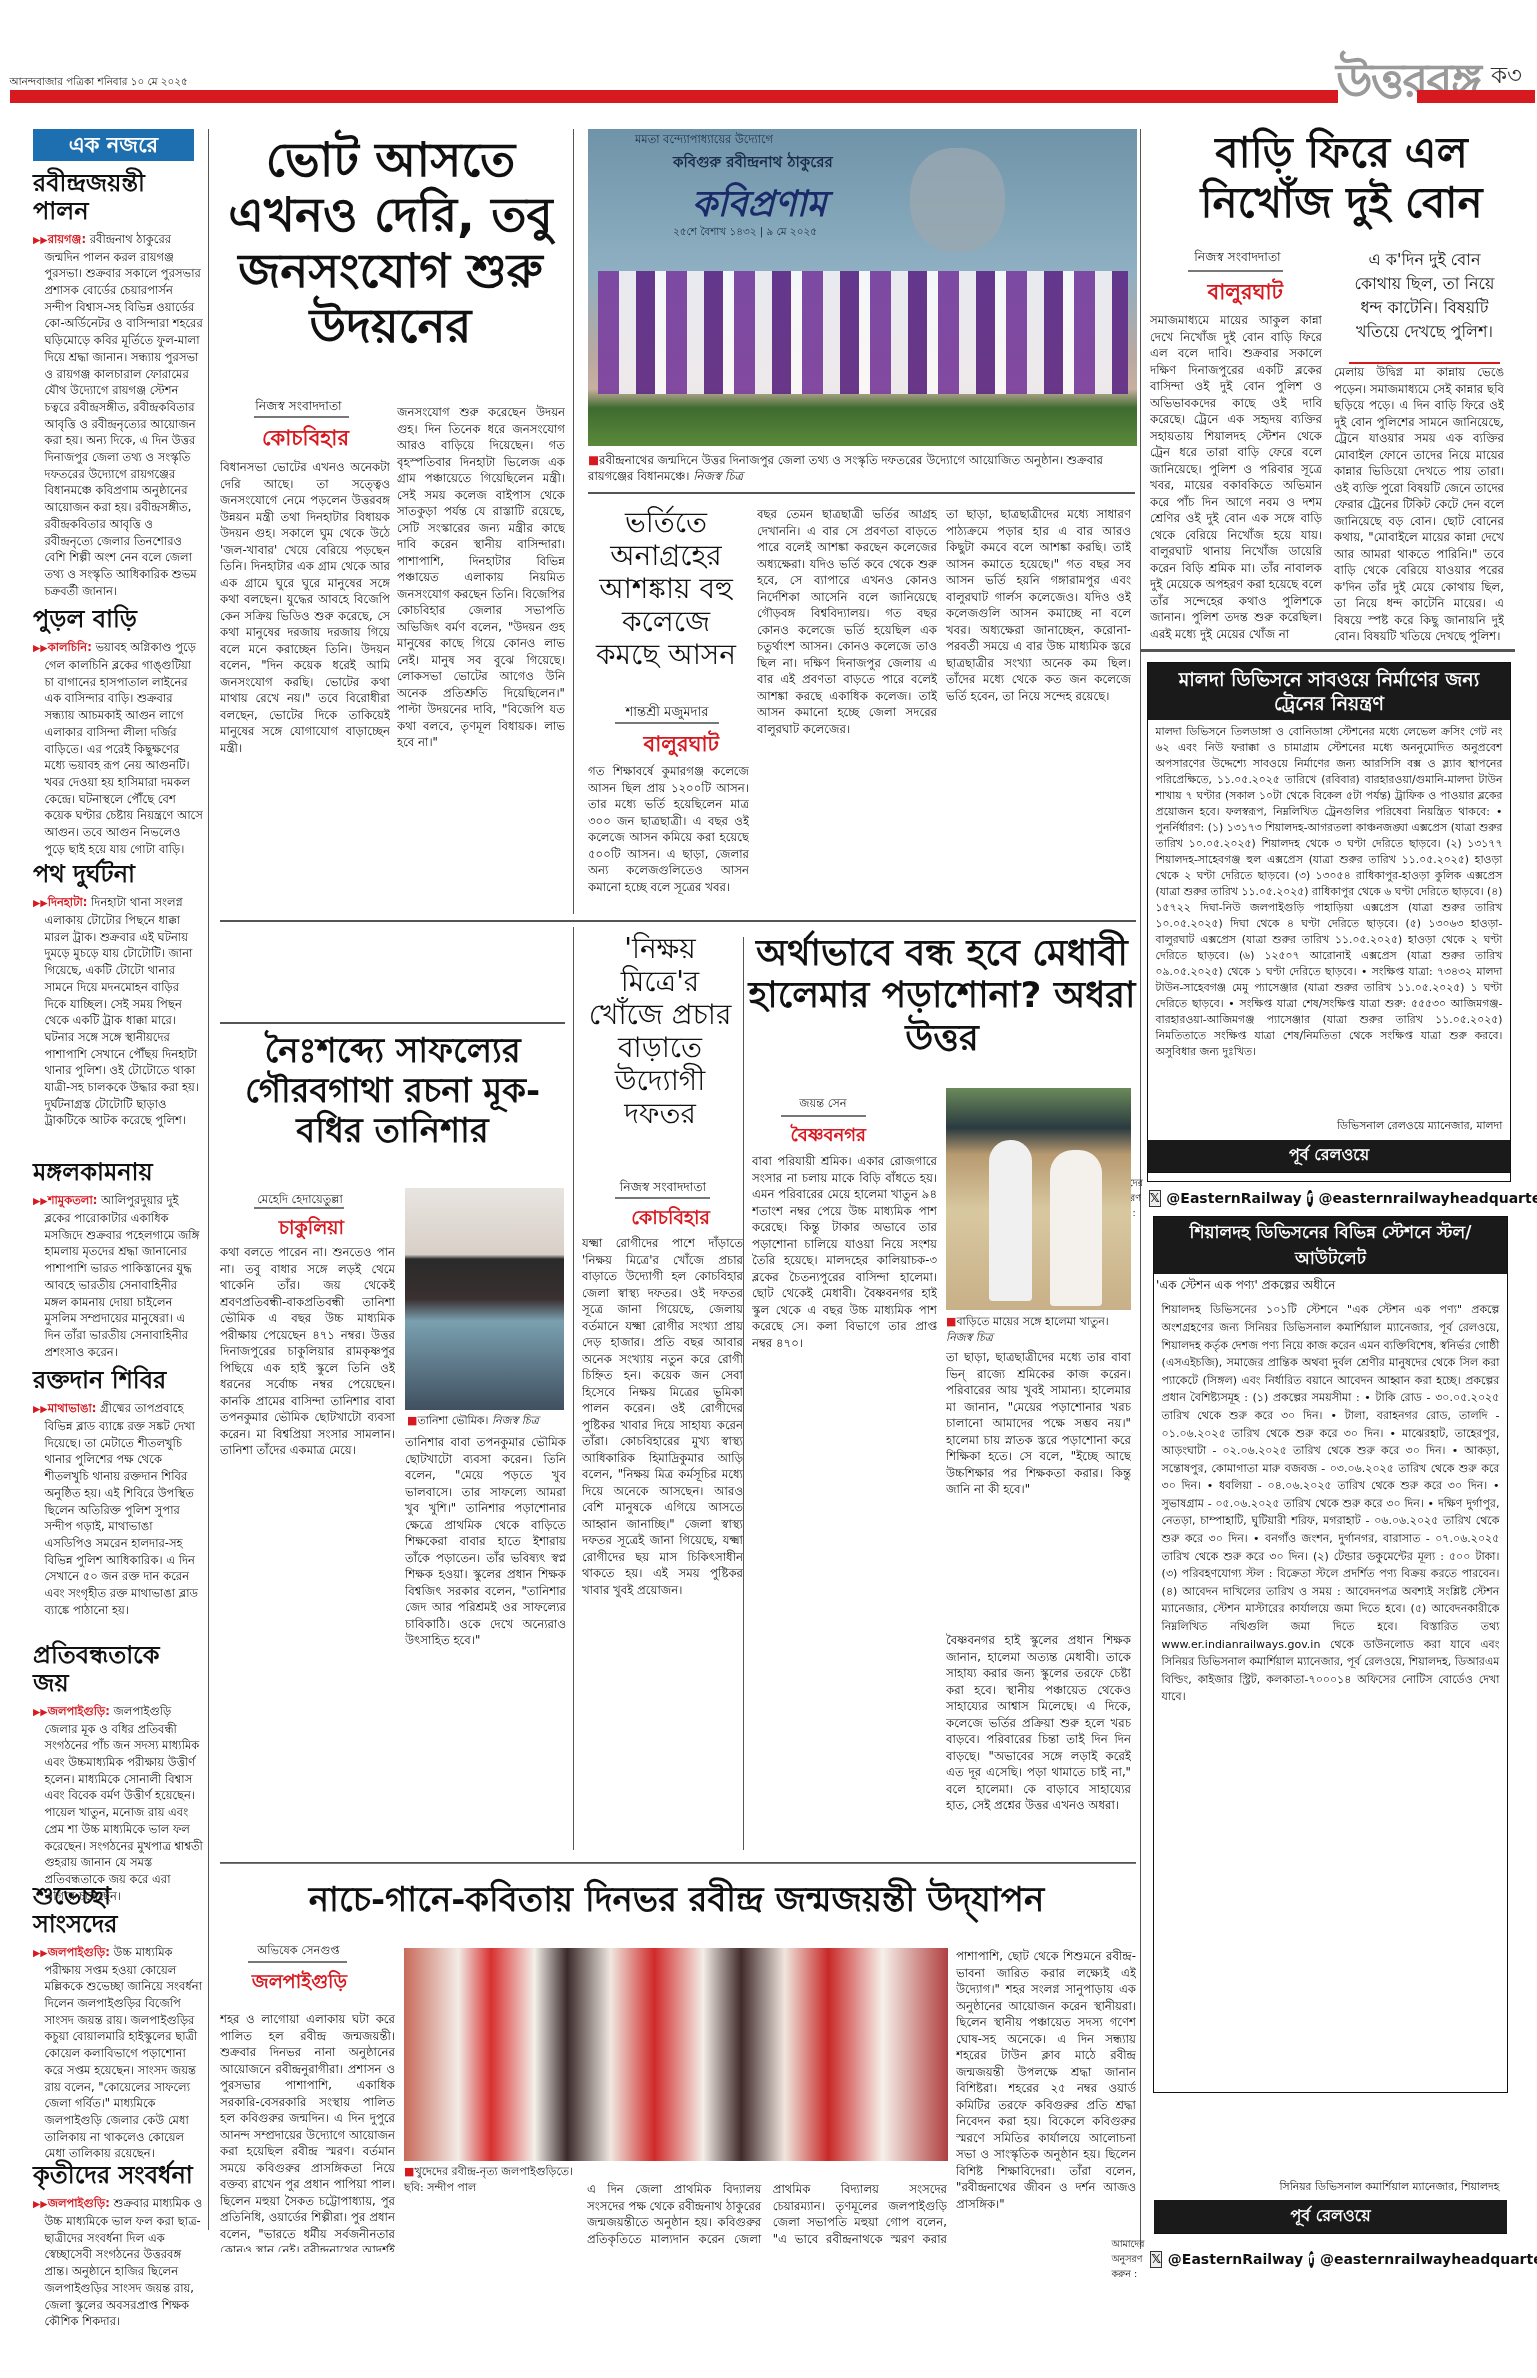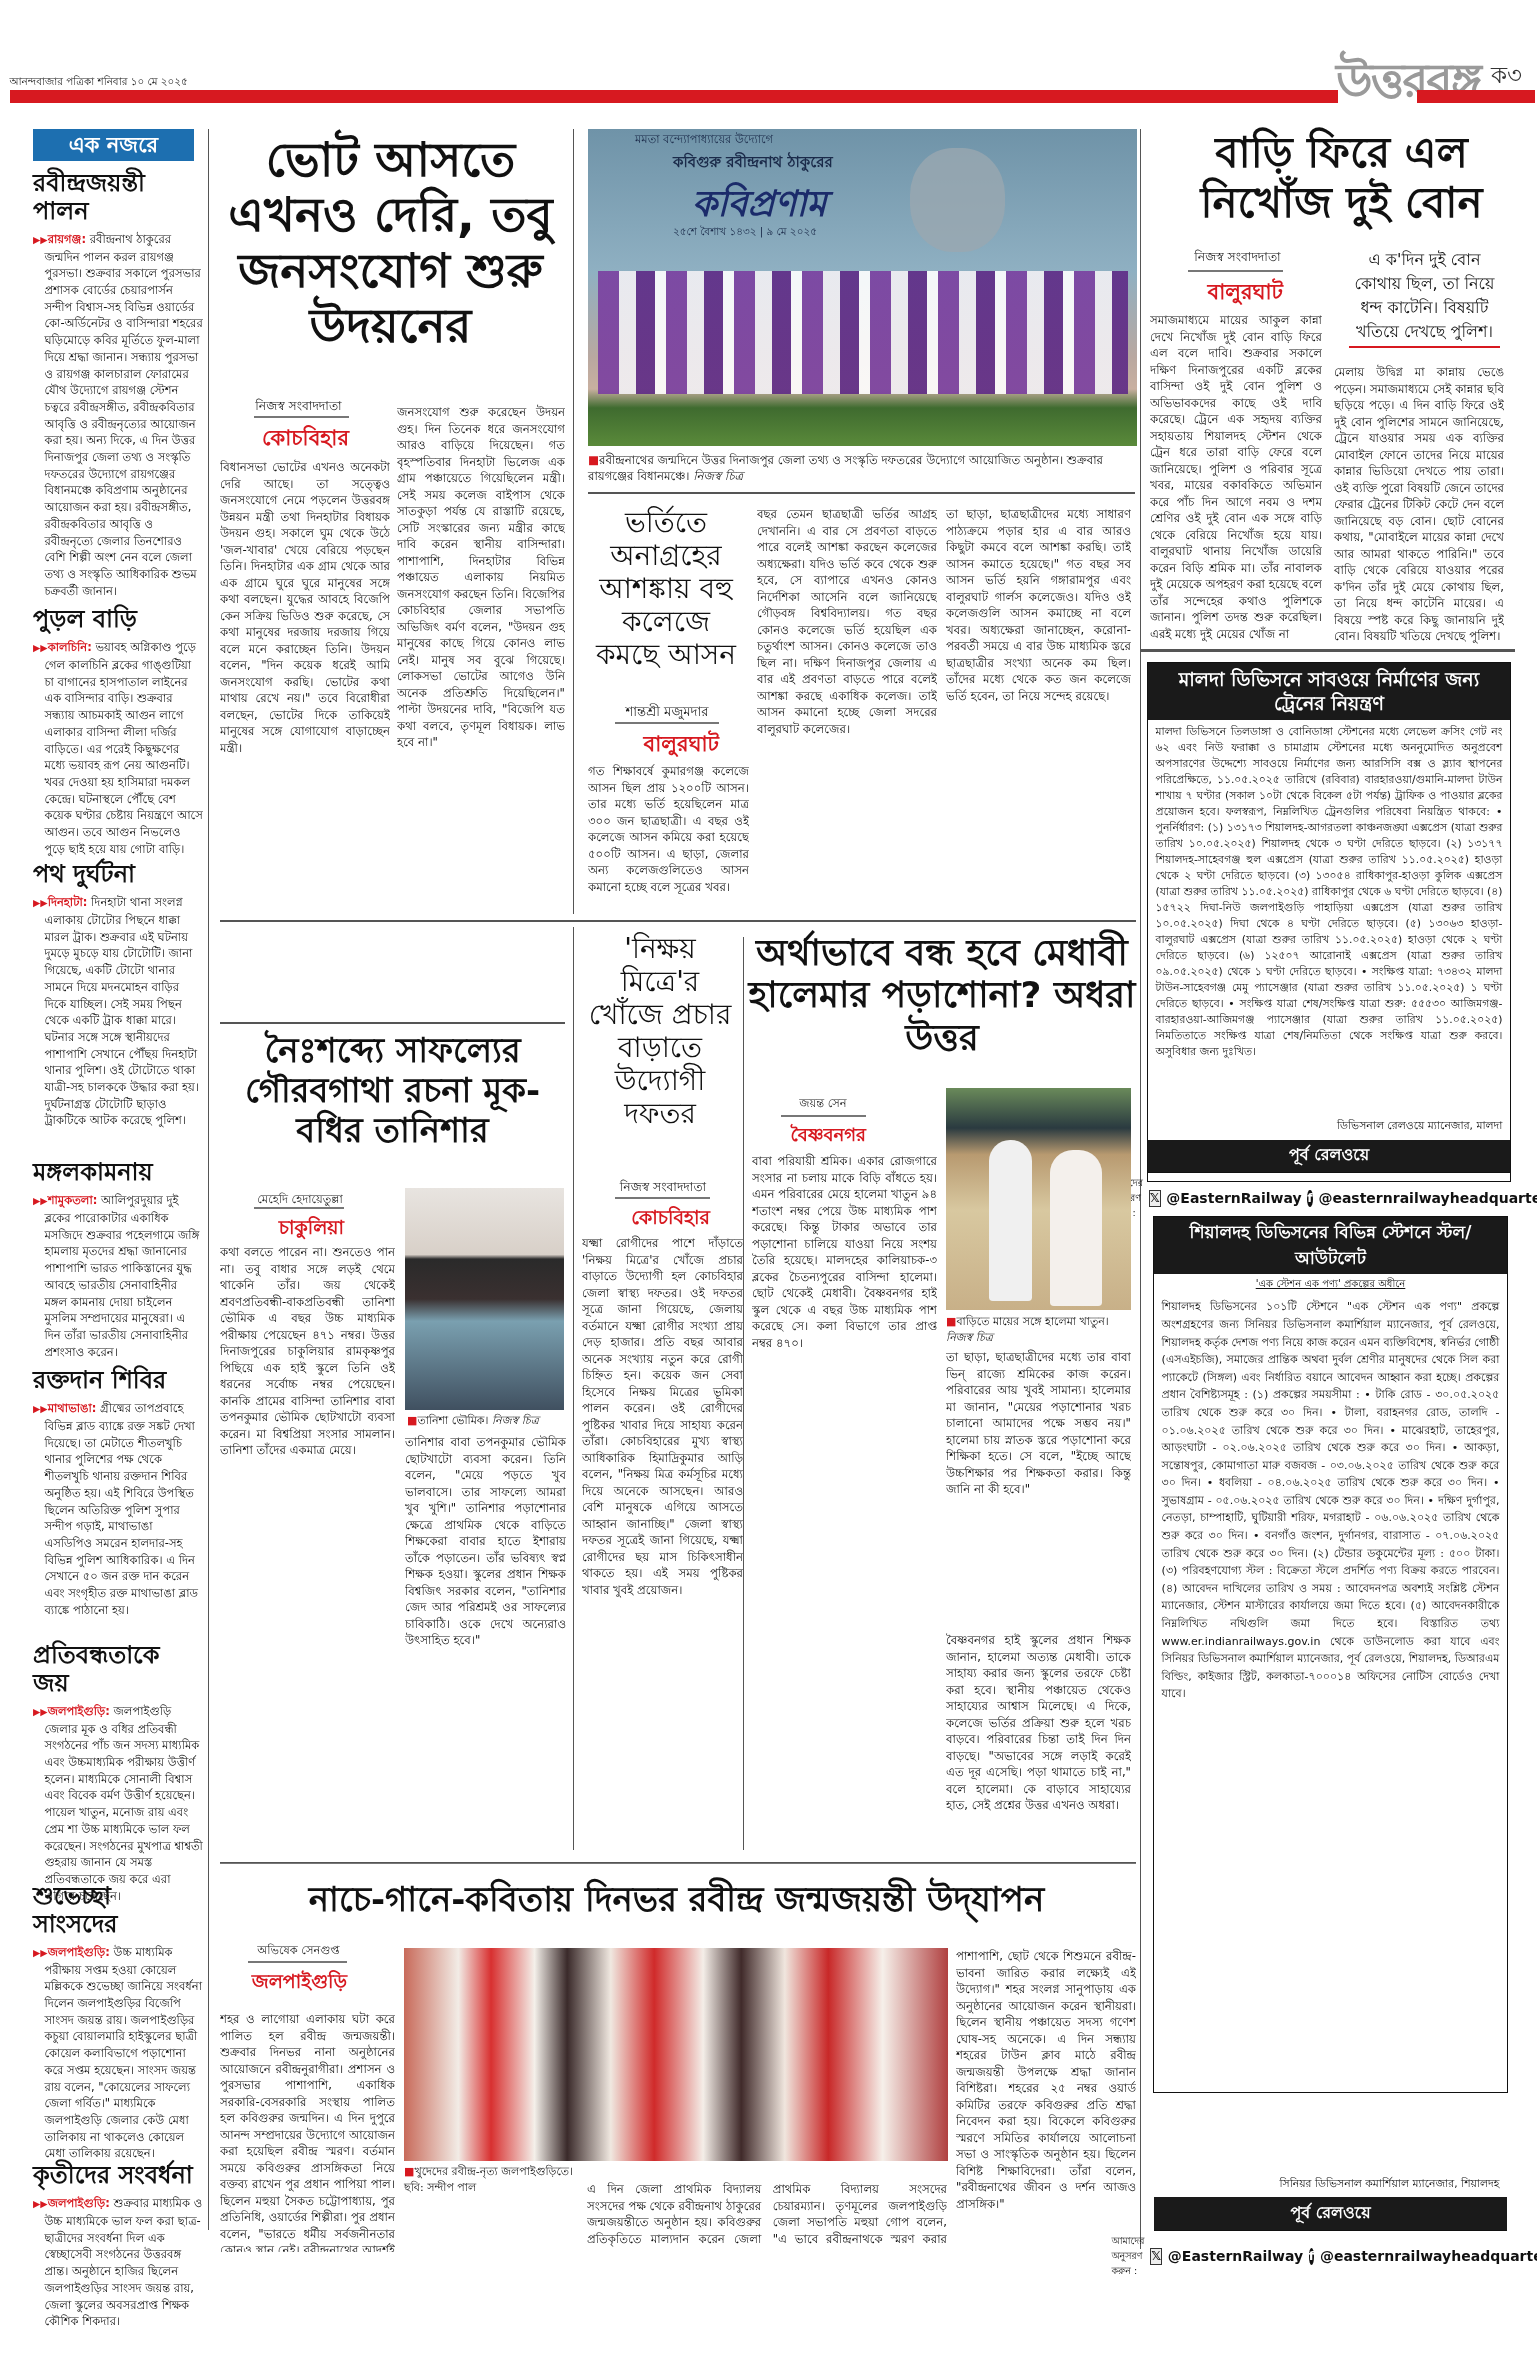--- a/index.html
+++ b/index.html
@@ -20,21 +20,21 @@
 .brief .place{color:#d71920;font-weight:bold}
 .brief .arr{color:#d71920;font-size:9.5px}
 
 .headline{font-weight:bold;line-height:1.18;text-align:center;color:#111}
 .byline{font-size:12.3px;text-align:center;color:#222}
 .dateline{font-size:21px;font-weight:bold;color:#d71920;text-align:right;border-top:2.8px double #777;padding-top:3.8px}
 .body{font-size:11.7px;line-height:16.5px;text-align:justify;color:#111}
 .caption{font-size:11.7px;line-height:16px;color:#111}
 .caption .sq{color:#d71920}
 .photo{background:#444;overflow:hidden}
-.pullquote{font-size:16px;line-height:24px;text-align:center;border-bottom:2.8px solid #d71920;padding-bottom:2px}
+.pullquote{font-size:16px;line-height:24px;text-align:center;border-bottom:2.8px solid #d71920;padding-bottom:18px}
 
 .ad{border:1.9px solid #111;background:#fff}
 .ad-head{background:#1a1a1a;color:#fff;text-align:center;font-weight:bold}
 .ad-body{font-size:10.8px;line-height:16px;padding:3.8px 7.6px;text-align:justify}
 .ad-sign{text-align:right;font-size:10.8px;padding:0 7.6px 3.8px}
 .ad-foot{background:#1a1a1a;color:#fff;text-align:center;font-size:16px;font-weight:bold;padding:2.8px}
 .follow{display:flex;align-items:center;justify-content:center;gap:5.7px;font-size:14px;font-weight:bold;padding:2.8px;border-top:0.9px solid #111}
 .follow .small{font-size:9.5px;font-weight:normal}
 .xicon{display:inline-block;width:17px;height:17px;border:0.9px solid #333;background:#eee;text-align:center;line-height:15px;font-size:12.3px}
 .fbicon{display:inline-block;width:17px;height:17px;border-radius:50%;background:#111;color:#fff;text-align:center;line-height:17px;font-size:12.3px;font-weight:bold}
@@ -127,21 +127,21 @@
     <span class="small">আমাদের অনুসরণ করুন :</span>
     <span class="xicon">𝕏</span>
     <span>@EasternRailway</span>
     <span class="fbicon">f</span>
     <span>@easternrailwayheadquarter</span>
   </div>
 </div>
 
 <div class="abs ad" style="left:1153px;top:1216px;width:355px;height:877px">
   <div class="ad-head" style="font-size:17px;line-height:26.5px;padding:1.9px">শিয়ালদহ ডিভিসনের বিভিন্ন স্টেশনে স্টল/আউটলেট</div>
-  <div style="text-align:center;font-size:10px;text-decoration:underline;padding:1.9px">'এক স্টেশন এক পণ্য' প্রকল্পের অধীনে</div>
+  <div style="text-align:left;font-size:12px;padding:1.9px">'এক স্টেশন এক পণ্য' প্রকল্পের অধীনে</div>
   <div class="ad-body" style="height:880px;overflow:hidden;font-size:11px;line-height:17.6px">শিয়ালদহ ডিভিসনের ১০১টি স্টেশনে "এক স্টেশন এক পণ্য" প্রকল্পে অংশগ্রহণের জন্য সিনিয়র ডিভিসনাল কমার্শিয়াল ম্যানেজার, পূর্ব রেলওয়ে, শিয়ালদহ কর্তৃক দেশজ পণ্য নিয়ে কাজ করেন এমন ব্যক্তিবিশেষ, স্বনির্ভর গোষ্ঠী (এসএইচজি), সমাজের প্রান্তিক অথবা দুর্বল শ্রেণীর মানুষদের থেকে সিল করা প্যাকেটে (সিঙ্গল) এবং নির্ধারিত বয়ানে আবেদন আহ্বান করা হচ্ছে। প্রকল্পের প্রধান বৈশিষ্ট্যসমূহ : (১) প্রকল্পের সময়সীমা : • টাকি রোড - ৩০.০৫.২০২৫ তারিখ থেকে শুরু করে ৩০ দিন। • টালা, বরাহনগর রোড, তালদি - ০১.০৬.২০২৫ তারিখ থেকে শুরু করে ৩০ দিন। • মাঝেরহাট, তাহেরপুর, আড়ংঘাটা - ০২.০৬.২০২৫ তারিখ থেকে শুরু করে ৩০ দিন। • আকড়া, সন্তোষপুর, কোমাগাতা মারু বজবজ - ০৩.০৬.২০২৫ তারিখ থেকে শুরু করে ৩০ দিন। • ধবলিয়া - ০৪.০৬.২০২৫ তারিখ থেকে শুরু করে ৩০ দিন। • সুভাষগ্রাম - ০৫.০৬.২০২৫ তারিখ থেকে শুরু করে ৩০ দিন। • দক্ষিণ দুর্গাপুর, নেতড়া, চাম্পাহাটি, ঘুটিয়ারী শরিফ, মগরাহাট - ০৬.০৬.২০২৫ তারিখ থেকে শুরু করে ৩০ দিন। • বনগাঁও জংশন, দুর্গানগর, বারাসাত - ০৭.০৬.২০২৫ তারিখ থেকে শুরু করে ৩০ দিন। (২) টেন্ডার ডকুমেন্টের মূল্য : ৫০০ টাকা। (৩) পরিবহণযোগ্য স্টল : বিক্রেতা স্টলে প্রদর্শিত পণ্য বিক্রয় করতে পারবেন। (৪) আবেদন দাখিলের তারিখ ও সময় : আবেদনপত্র অবশ্যই সংশ্লিষ্ট স্টেশন ম্যানেজার, স্টেশন মাস্টারের কার্যালয়ে জমা দিতে হবে। (৫) আবেদনকারীকে নিম্নলিখিত নথিগুলি জমা দিতে হবে। বিস্তারিত তথ্য www.er.indianrailways.gov.in থেকে ডাউনলোড করা যাবে এবং সিনিয়র ডিভিসনাল কমার্শিয়াল ম্যানেজার, পূর্ব রেলওয়ে, শিয়ালদহ, ডিআরএম বিল্ডিং, কাইজার স্ট্রিট, কলকাতা-৭০০০১৪ অফিসের নোটিস বোর্ডেও দেখা যাবে।</div>
   <div class="ad-sign">সিনিয়র ডিভিসনাল কমার্শিয়াল ম্যানেজার, শিয়ালদহ</div>
   <div class="ad-foot">পূর্ব রেলওয়ে</div>
   <div class="follow">
     <span class="small">আমাদের অনুসরণ করুন :</span>
     <span class="xicon">𝕏</span>
     <span>@EasternRailway</span>
     <span class="fbicon">f</span>
     <span>@easternrailwayheadquarter</span>
   </div>

